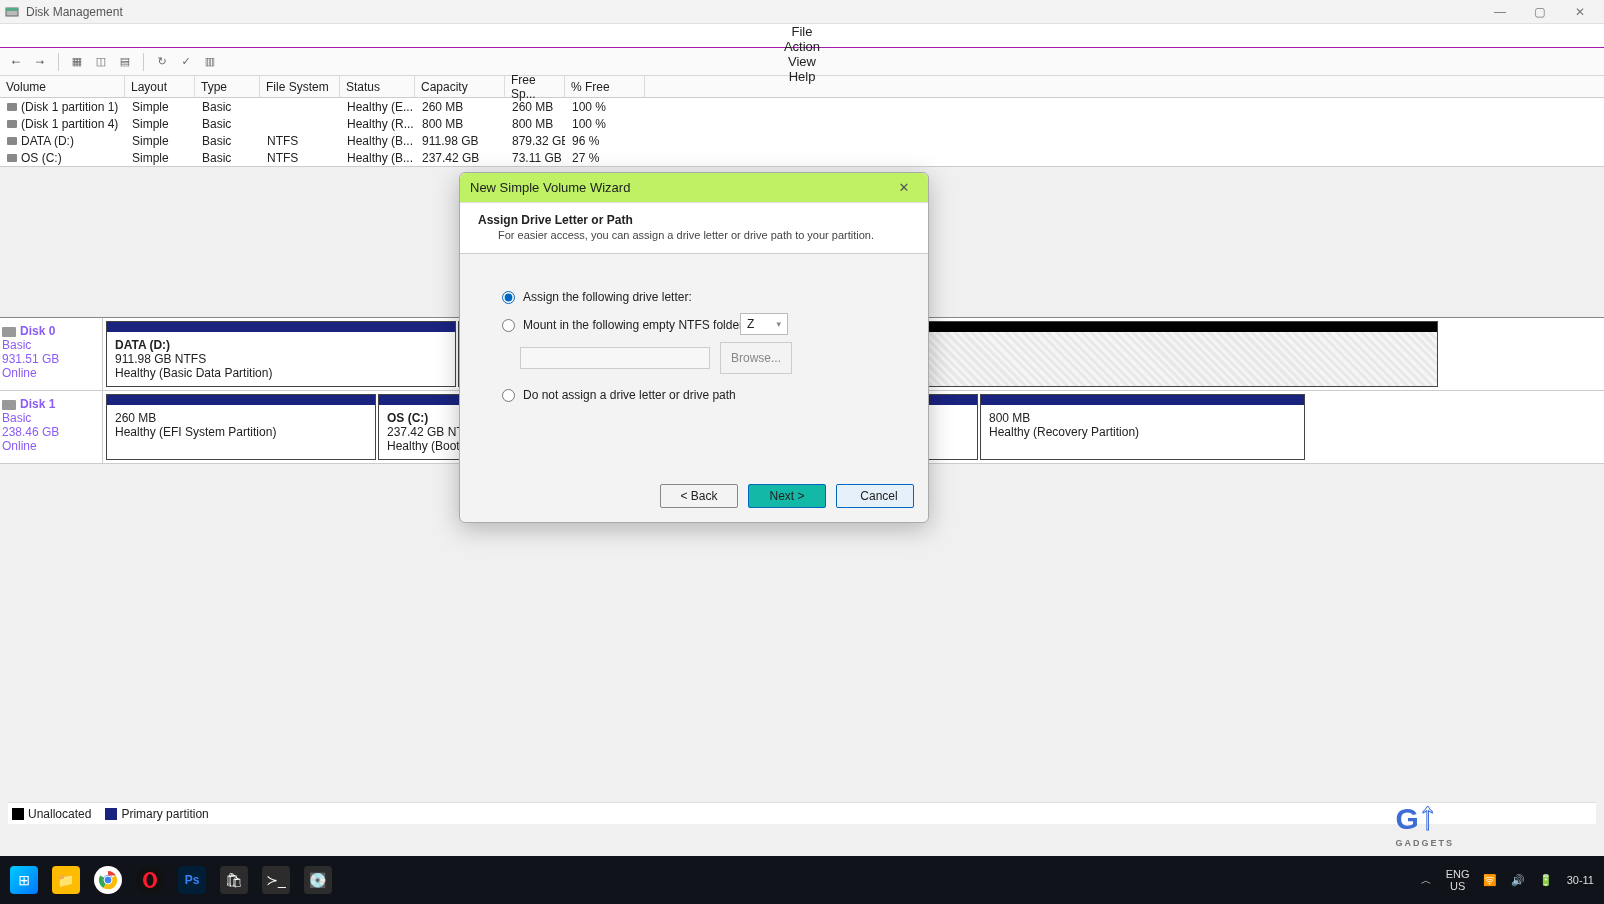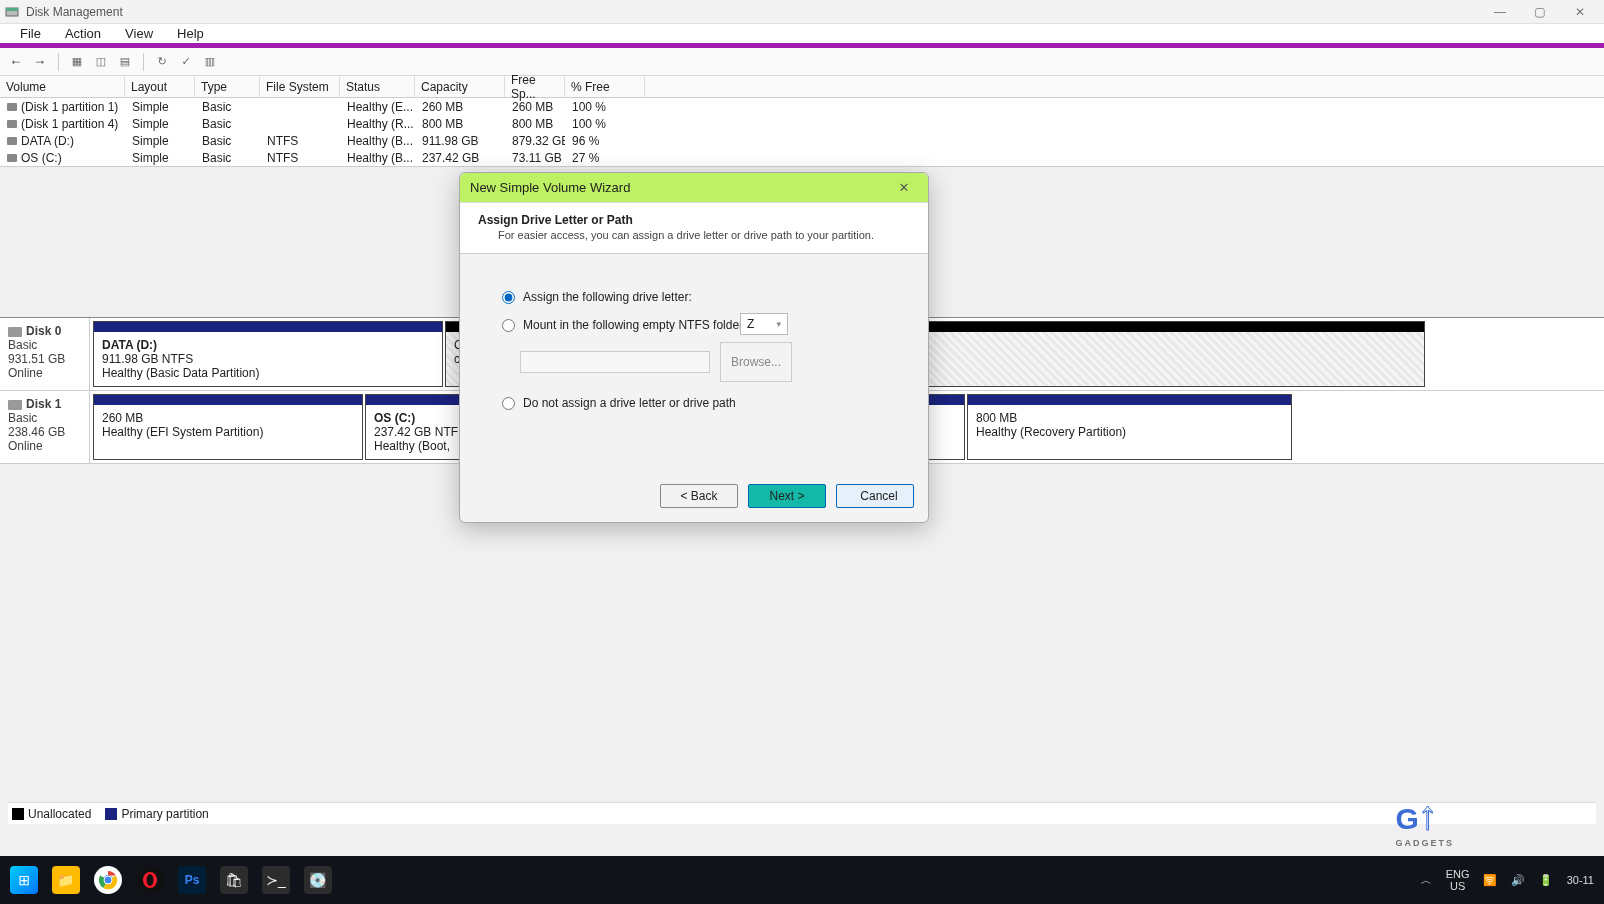--- a/index.html
+++ b/index.html
@@ -6,42 +6,42 @@
 body { background: #f0f0f0; width: 1604px; height: 904px; overflow: hidden; position: relative; }
 
 
 .titlebar { height: 24px; background: #f3f3f3; display: flex; align-items: center; padding: 0 4px; border-bottom: 1px solid #e0e0e0; }
 .titlebar .app-icon { width: 16px; height: 16px; margin-right: 6px; display:inline-flex; align-items:center; justify-content:center; }
 .titlebar .title { font-size: 12px; color: #555; flex: 1; }
 .titlebar .win-controls { display: flex; }
 .titlebar .win-controls span { width: 40px; height: 24px; display: flex; align-items: center; justify-content: center; color: #777; font-size: 12px; }
 
 
-.menubar { height: 24px; background: #fff; display: flex; align-items: center; padding: 0 8px; border-bottom: 5px solid #a21caf; }
+.menubar { height: 24px; background: #fff; display: flex; align-items: center; padding: 0 8px; border-bottom: 1px solid #a21caf; flex-direction: column; }
 .menubar .menu-item { padding: 0 12px; font-size: 13px; color: #222; cursor: default; }
 
 
 .toolbar { height: 28px; background: #fafafa; display: flex; align-items: center; padding: 0 6px; gap: 4px; border-bottom: 1px solid #d8d8d8; }
 .toolbar .tb-btn { width: 20px; height: 20px; display:flex; align-items:center; justify-content:center; color:#666; border:1px solid transparent; font-size:11px;}
 .toolbar .sep { width:1px; height:18px; background:#ccc; margin:0 4px;}
 
 
 .volume-table { background:#fff; border-bottom:1px solid #ccc; }
 .volume-table .hdr { display:flex; height:22px; align-items:center; font-size:12px; color:#222; background:#fafafa; }
 .volume-table .hdr div { border-right:1px solid #ddd; border-bottom:1px solid #ccc; padding:0 6px; height:100%; display:flex; align-items:center; }
 .volume-table .row { display:flex; height:17px; align-items:center; font-size:12px; color:#222; }
 .volume-table .row div { padding:0 7px; white-space:nowrap; overflow:hidden; }
 .col-vol{width:125px;} .col-layout{width:70px;} .col-type{width:65px;} .col-fs{width:80px;} .col-status{width:75px;} .col-cap{width:90px;} .col-free{width:60px;} .col-pct{width:80px;}
 .volume-table .hdr .col-tail{flex:1; border-right:none;}
 .vol-icon{display:inline-block;width:10px;height:8px;background:#888;margin-right:4px;border-radius:1px;vertical-align:middle;}
 
 
 .disk-area { background:#fff; border-top:1px solid #888; margin-top:150px; }
 .disk-row { display:flex; border-bottom:1px solid #ccc; }
-.disk-info { width:90px; padding:6px 8px; font-size:12px; color:#404040; border-right:1px solid #ccc; }
+.disk-info { width:103px; padding:6px 2px; font-size:12px; color:#8b5cf6; border-right:1px solid #ccc; }
 .disk-info .disk-icon{display:inline-block;width:14px;height:10px;background:#999;margin-right:4px;border-radius:1px;vertical-align:middle;}
 .disk-info .name{font-weight:600;}
 .disk-parts { flex:1; display:flex; padding:3px; gap:2px; }
 .partition { border:1px solid #444; display:flex; flex-direction:column; }
 .partition .pbar { height:10px; background:#1a237e; }
 .partition .ptxt { padding:6px 8px; font-size:12px; color:#222; flex:1; background:#fff; }
 .partition .ptxt .pname{font-weight:600;}
 .unalloc .pbar{ background:#000; }
 .unalloc .ptxt{ background:repeating-linear-gradient(45deg,#f5f5f5,#f5f5f5 3px,#e8e8e8 3px,#e8e8e8 6px); }
 
@@ -58,21 +58,21 @@
 .wizard .wbanner{ padding:10px 18px 12px 18px; background:#fff; border-bottom:1px solid #ccc;}
 .wizard .wbanner .bt{font-weight:600; font-size:12px; color:#222;}
 .wizard .wbanner .bs{font-size:11px; color:#444; margin-left:20px; margin-top:2px;}
 .wizard .wbody{ padding:36px 36px 18px 42px; font-size:12px; color:#222; min-height:220px;}
 .wizard .opt{ margin-bottom:14px; display:flex; align-items:center; gap:8px;}
 .wizard .opt input[type=radio]{accent-color:#0067c0;}
 .wizard .dd{ position:absolute; right:140px; top:140px; width:48px; height:22px; border:1px solid #bbb; background:#fff; display:flex; align-items:center; padding:0 6px; font-size:12px; justify-content:space-between;}
 .wizard .dd .chev{font-size:9px;color:#888;}
 .wizard .path-row{display:flex;gap:10px;align-items:center;margin-left:18px; margin-top:-4px; margin-bottom:14px;}
 .wizard .path-row input[type=text]{width:190px;height:22px;border:1px solid #ccc;background:#f7f7f7;font-size:12px;padding:0 6px;}
-.wizard .path-row button{width:72px;height:40px;border:1px solid #ccc;background:#f3f3f3;font-size:12px;color:#888;}
+.wizard .path-row button{width:72px;height:32px;border:1px solid #ccc;background:#f3f3f3;font-size:12px;color:#888;}
 .wizard .wfoot{ display:flex; justify-content:flex-end; gap:10px; padding:10px 14px 14px 14px; }
 .wizard .wfoot button{ width:78px; height:24px; border:1px solid #888; background:#f3f3f3; font-size:12px; color:#222; border-radius:2px;}
 .wizard .wfoot button.primary{ border-color:#0067c0; background:#14b8a6;}
 .wizard .wfoot button.cancel{ border-color:#0067c0; background:#e6f0fa;padding-left:8px;}
 
 
 .taskbar{position:absolute;left:0;right:0;bottom:0;height:48px;background:#10131a;display:flex;align-items:center;padding:0 10px;justify-content:space-between;}
 .taskbar .left{display:flex;gap:14px;align-items:center;}
 .taskbar .tb-ico{width:28px;height:28px;border-radius:4px;display:flex;align-items:center;justify-content:center;font-size:14px;color:#fff;}
 .taskbar .right{display:flex;align-items:center;gap:14px;color:#ddd;font-size:11px;}

